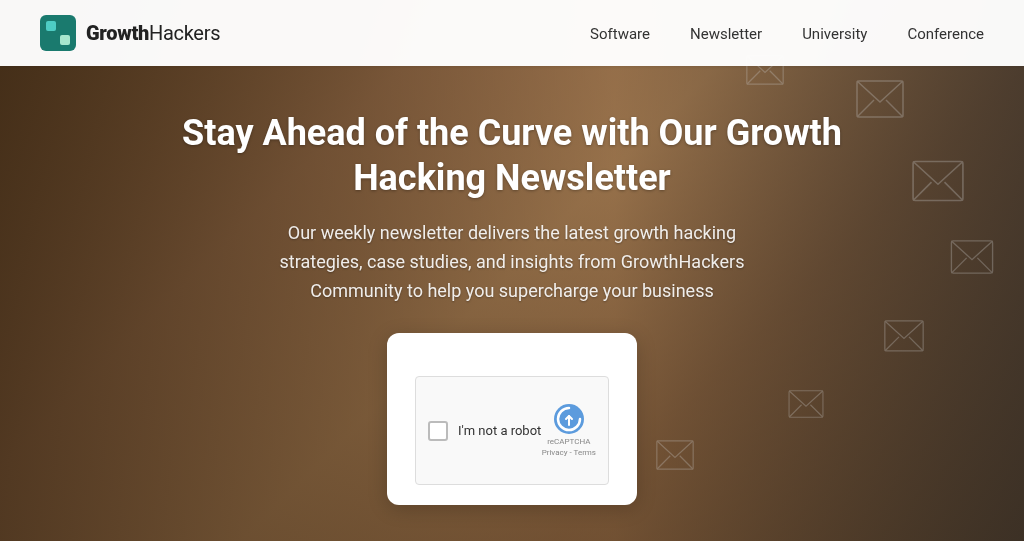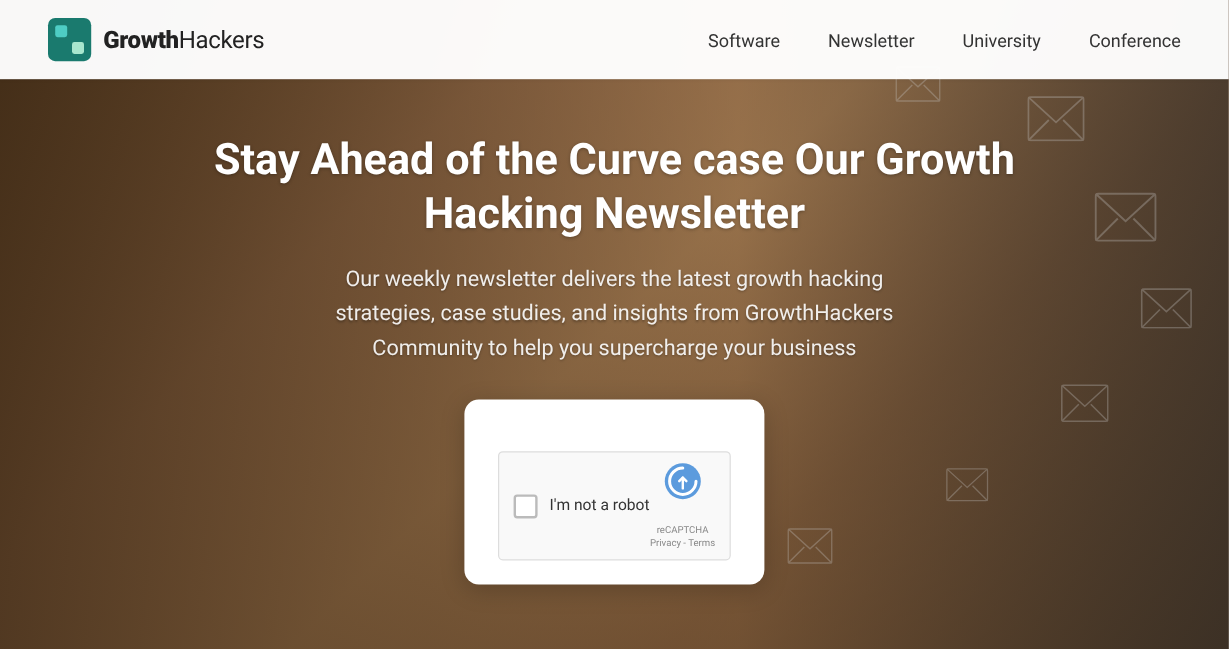--- a/index.html
+++ b/index.html
@@ -188,21 +188,21 @@
       letter-spacing: 1px;
       cursor: pointer;
       text-transform: uppercase;
       margin-bottom: 14px;
     }
 
     
     .recaptcha-mock {
       border: 1.5px solid #ddd;
       border-radius: 4px;
-      padding: 8px 12px;
+      padding: 26px 12px;
       display: flex;
       align-items: center;
       justify-content: space-between;
       background: #f9f9f9;
     }
 
     .recaptcha-left {
       display: flex;
       align-items: center;
       gap: 10px;
@@ -219,21 +219,21 @@
 
     .recaptcha-label {
       font-size: 13px;
       color: #333;
     }
 
     .recaptcha-right {
       display: flex;
       flex-direction: column;
       align-items: center;
-      gap: 20px;
+      gap: 2px;
       justify-content: flex-end;
     }
 
     .recaptcha-logo {
       width: 32px;
       height: 32px;
     }
 
     .recaptcha-text {
       font-size: 8px;
@@ -332,21 +332,21 @@
     <li>
       <a href="#">University</a>
     </li>
     <li>
       <a href="#">Conference</a>
     </li>
   </ul>
 </nav>
 
 <section class="hero">
-  <h1 class="hero-title">Stay Ahead of the Curve case Our Growth Hacking Newsletter</h1>
+  <h1 class="hero-title">Stay Ahead of the Curve with Our Growth Hacking Newsletter</h1>
   <p class="hero-subtitle">Our weekly newsletter delivers the latest growth hacking strategies, case studies, and insights from GrowthHackers Community to help you supercharge your business</p>
 
   <div class="subscribe-card">
     <br>
 
     
     <div class="recaptcha-mock">
       <div class="recaptcha-left">
         <div class="recaptcha-checkbox"></div>
         <span class="recaptcha-label">I'm not a robot</span>

